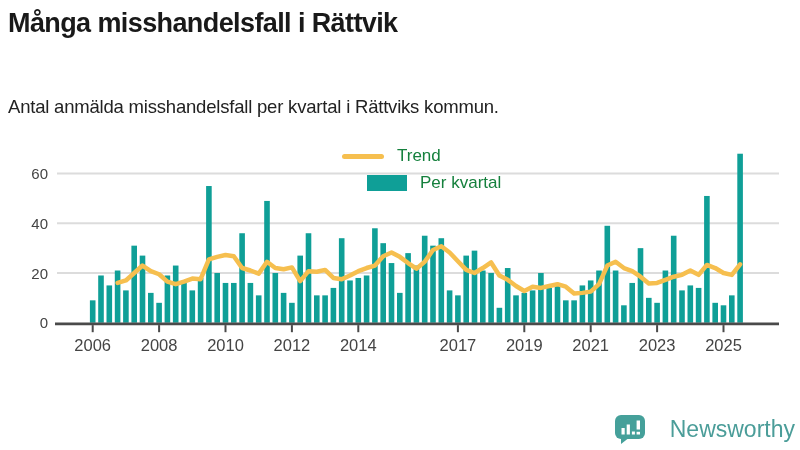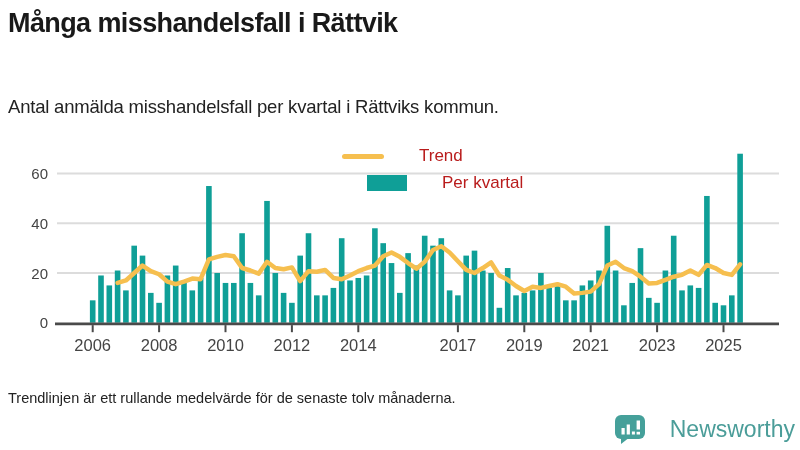--- a/index.html
+++ b/index.html
@@ -5,21 +5,21 @@
   html,body { margin:0; padding:0; background:#fff; }
   .page { position:relative; width:800px; height:450px; background:#ffffff;
           font-family:"Liberation Sans", sans-serif; overflow:hidden; }
   .title { position:absolute; left:8px; top:8px; width:700px;
            font-size:27px; font-weight:700; color:#191919; letter-spacing:-0.6px; }
   .subtitle { position:absolute; left:8px; top:76px; width:720px;
               font-size:18.5px; color:#222; letter-spacing:-0.2px;margin-top:20px; }
   svg.chart { position:absolute; left:0; top:0; }
   svg text { font-family:"Liberation Sans", sans-serif; }
   .legend-row { position:absolute; display:flex; align-items:center; }
-  .legend-row .label { font-size:17px; color:#b91c1c;margin-left:22px; }
+  .legend-row .label { font-size:17px; color:#15803d; }
   .swatch-line { width:42px; height:5px; border-radius:3px; margin-right:13px; }
   .swatch-rect { width:40px; height:16px; margin-right:13px; }
   .footnote { position:absolute; left:8px; top:390px; width:700px;
               font-size:14.5px; color:#222; }
   .logo { position:absolute; right:5px; top:414px; display:flex; align-items:center; }
   .logo .wordmark { font-size:23px; color:#4b9d99; font-weight:500; margin-left:24px; }
 </style>
 </head>
 <body>
 
@@ -141,21 +141,20 @@
 
   <div class="legend-row" style="left:342px; top:146px;">
     <span class="swatch-line" style="background: rgb(246, 191, 79);"></span>
     <span class="label">Trend</span>
   </div>
   <div class="legend-row" style="left:343px; top:173px;padding-left:24px;">
     <span class="swatch-rect" style="background: rgb(15, 159, 151);"></span>
     <span class="label">Per kvartal</span>
   </div>
 
-  <div class="footnote">Trendlinjen är ett rullande medelvärde för de senaste tolv månaderna.</div>
 
   <div class="logo">
     <svg width="32" height="31" viewBox="0 0 32 31">
       <rect x="1" y="1" width="30" height="24" rx="6" fill="#45a09a"></rect>
       <path d="M7 23 L7 30 L16 23 Z" fill="#45a09a"></path>
       <rect x="7.5" y="14" width="3.2" height="6.5" fill="#ffffff"></rect>
       <rect x="12.7" y="10.5" width="3.2" height="10" fill="#ffffff"></rect>
       <rect x="17.9" y="17.5" width="3" height="3" fill="#ffffff"></rect>
       <rect x="22.6" y="6.5" width="3.4" height="9" fill="#ffffff"></rect>
       <rect x="22.6" y="17.8" width="3.4" height="2.7" fill="#ffffff"></rect>

